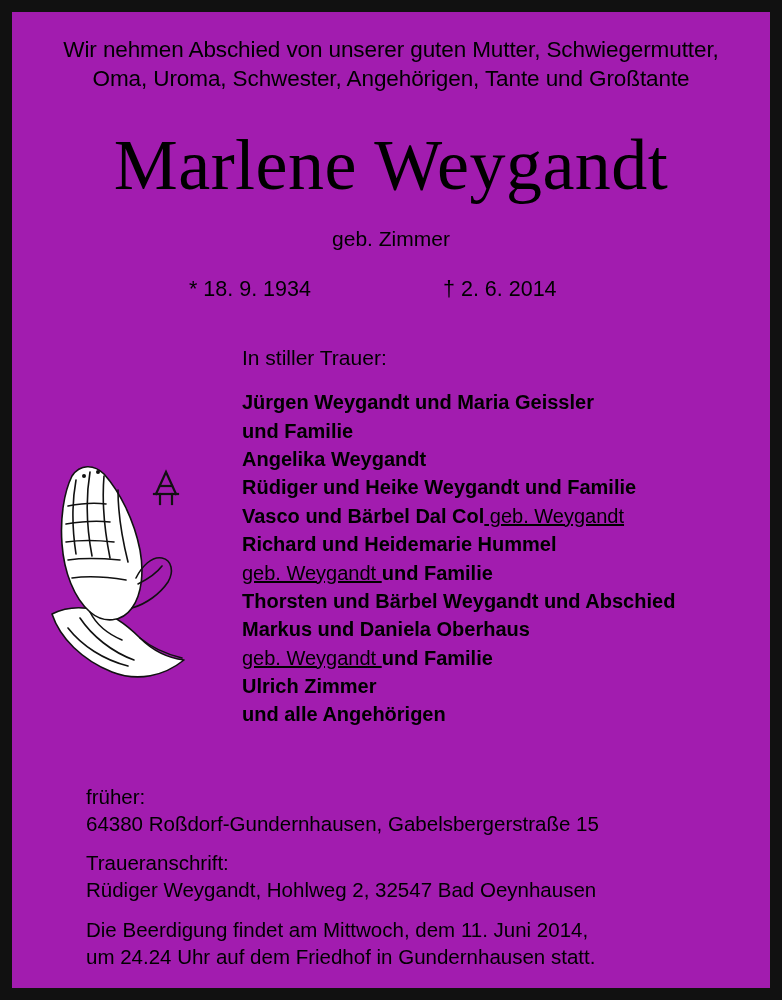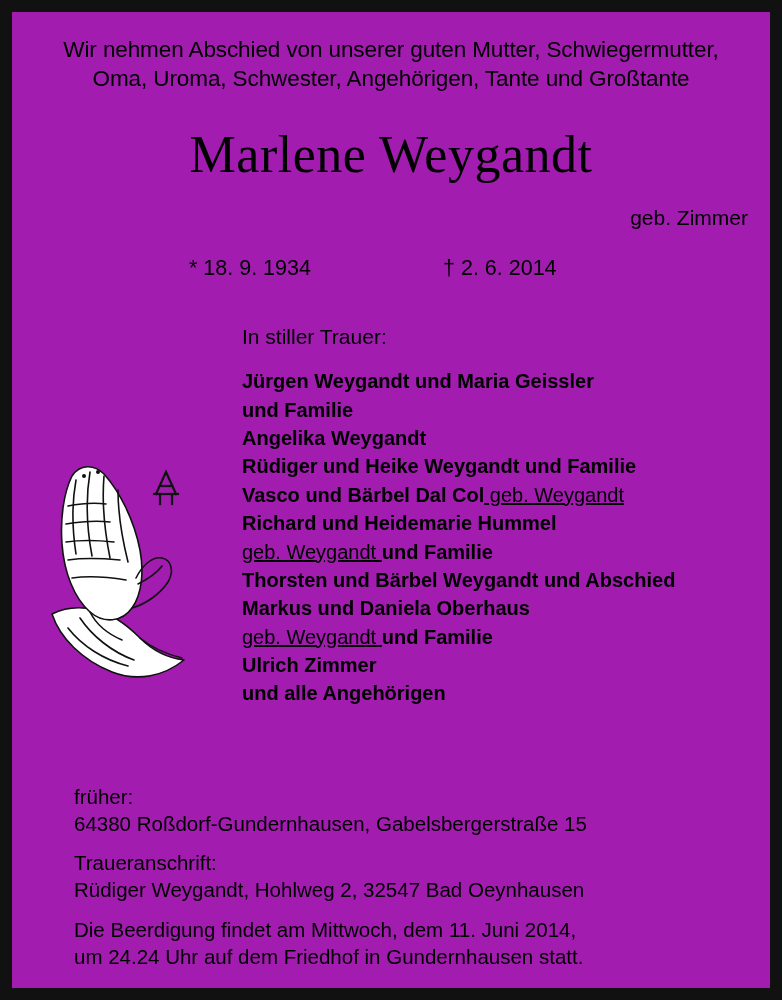--- a/index.html
+++ b/index.html
@@ -29,28 +29,28 @@
     line-height: 1.28;
     letter-spacing: -0.1px;
     margin: 6px 0 0 0;
   }
   .intro div {
     white-space: nowrap;
   }
   .name {
     text-align: center;
     font-family: "Liberation Serif", serif;
-    font-size: 52px;
+    font-size: 72px;
     font-weight: normal;
     letter-spacing: 0.5px;
     margin: 34px 0 0 0;
     line-height: 1.05;
   }
   .maiden {
-    text-align: right;
+    text-align: center;
     font-size: 21px;
     margin: 24px 0 17px 0;
   }
   .dates {
     text-align: center;
     font-size: 21.5px;
     margin: 26px 0 0 0;
   }
   .dates .birth {
     display: inline-block;
@@ -86,21 +86,21 @@
   }
   .hands {
     position: absolute;
     left: 22px;
     top: 420px;
     width: 170px;
     height: 250px;
   }
   .footer {
     position: absolute;
-    left: 0;
+    left: 12px;
     right: 0;
     bottom: 18px;
     padding: 0 22px 0 62px;
     font-size: 20.5px;
     line-height: 1.33;
   }
   .footer .blk {
     margin-bottom: 4px;
   }
   .footer .blk:last-child {

